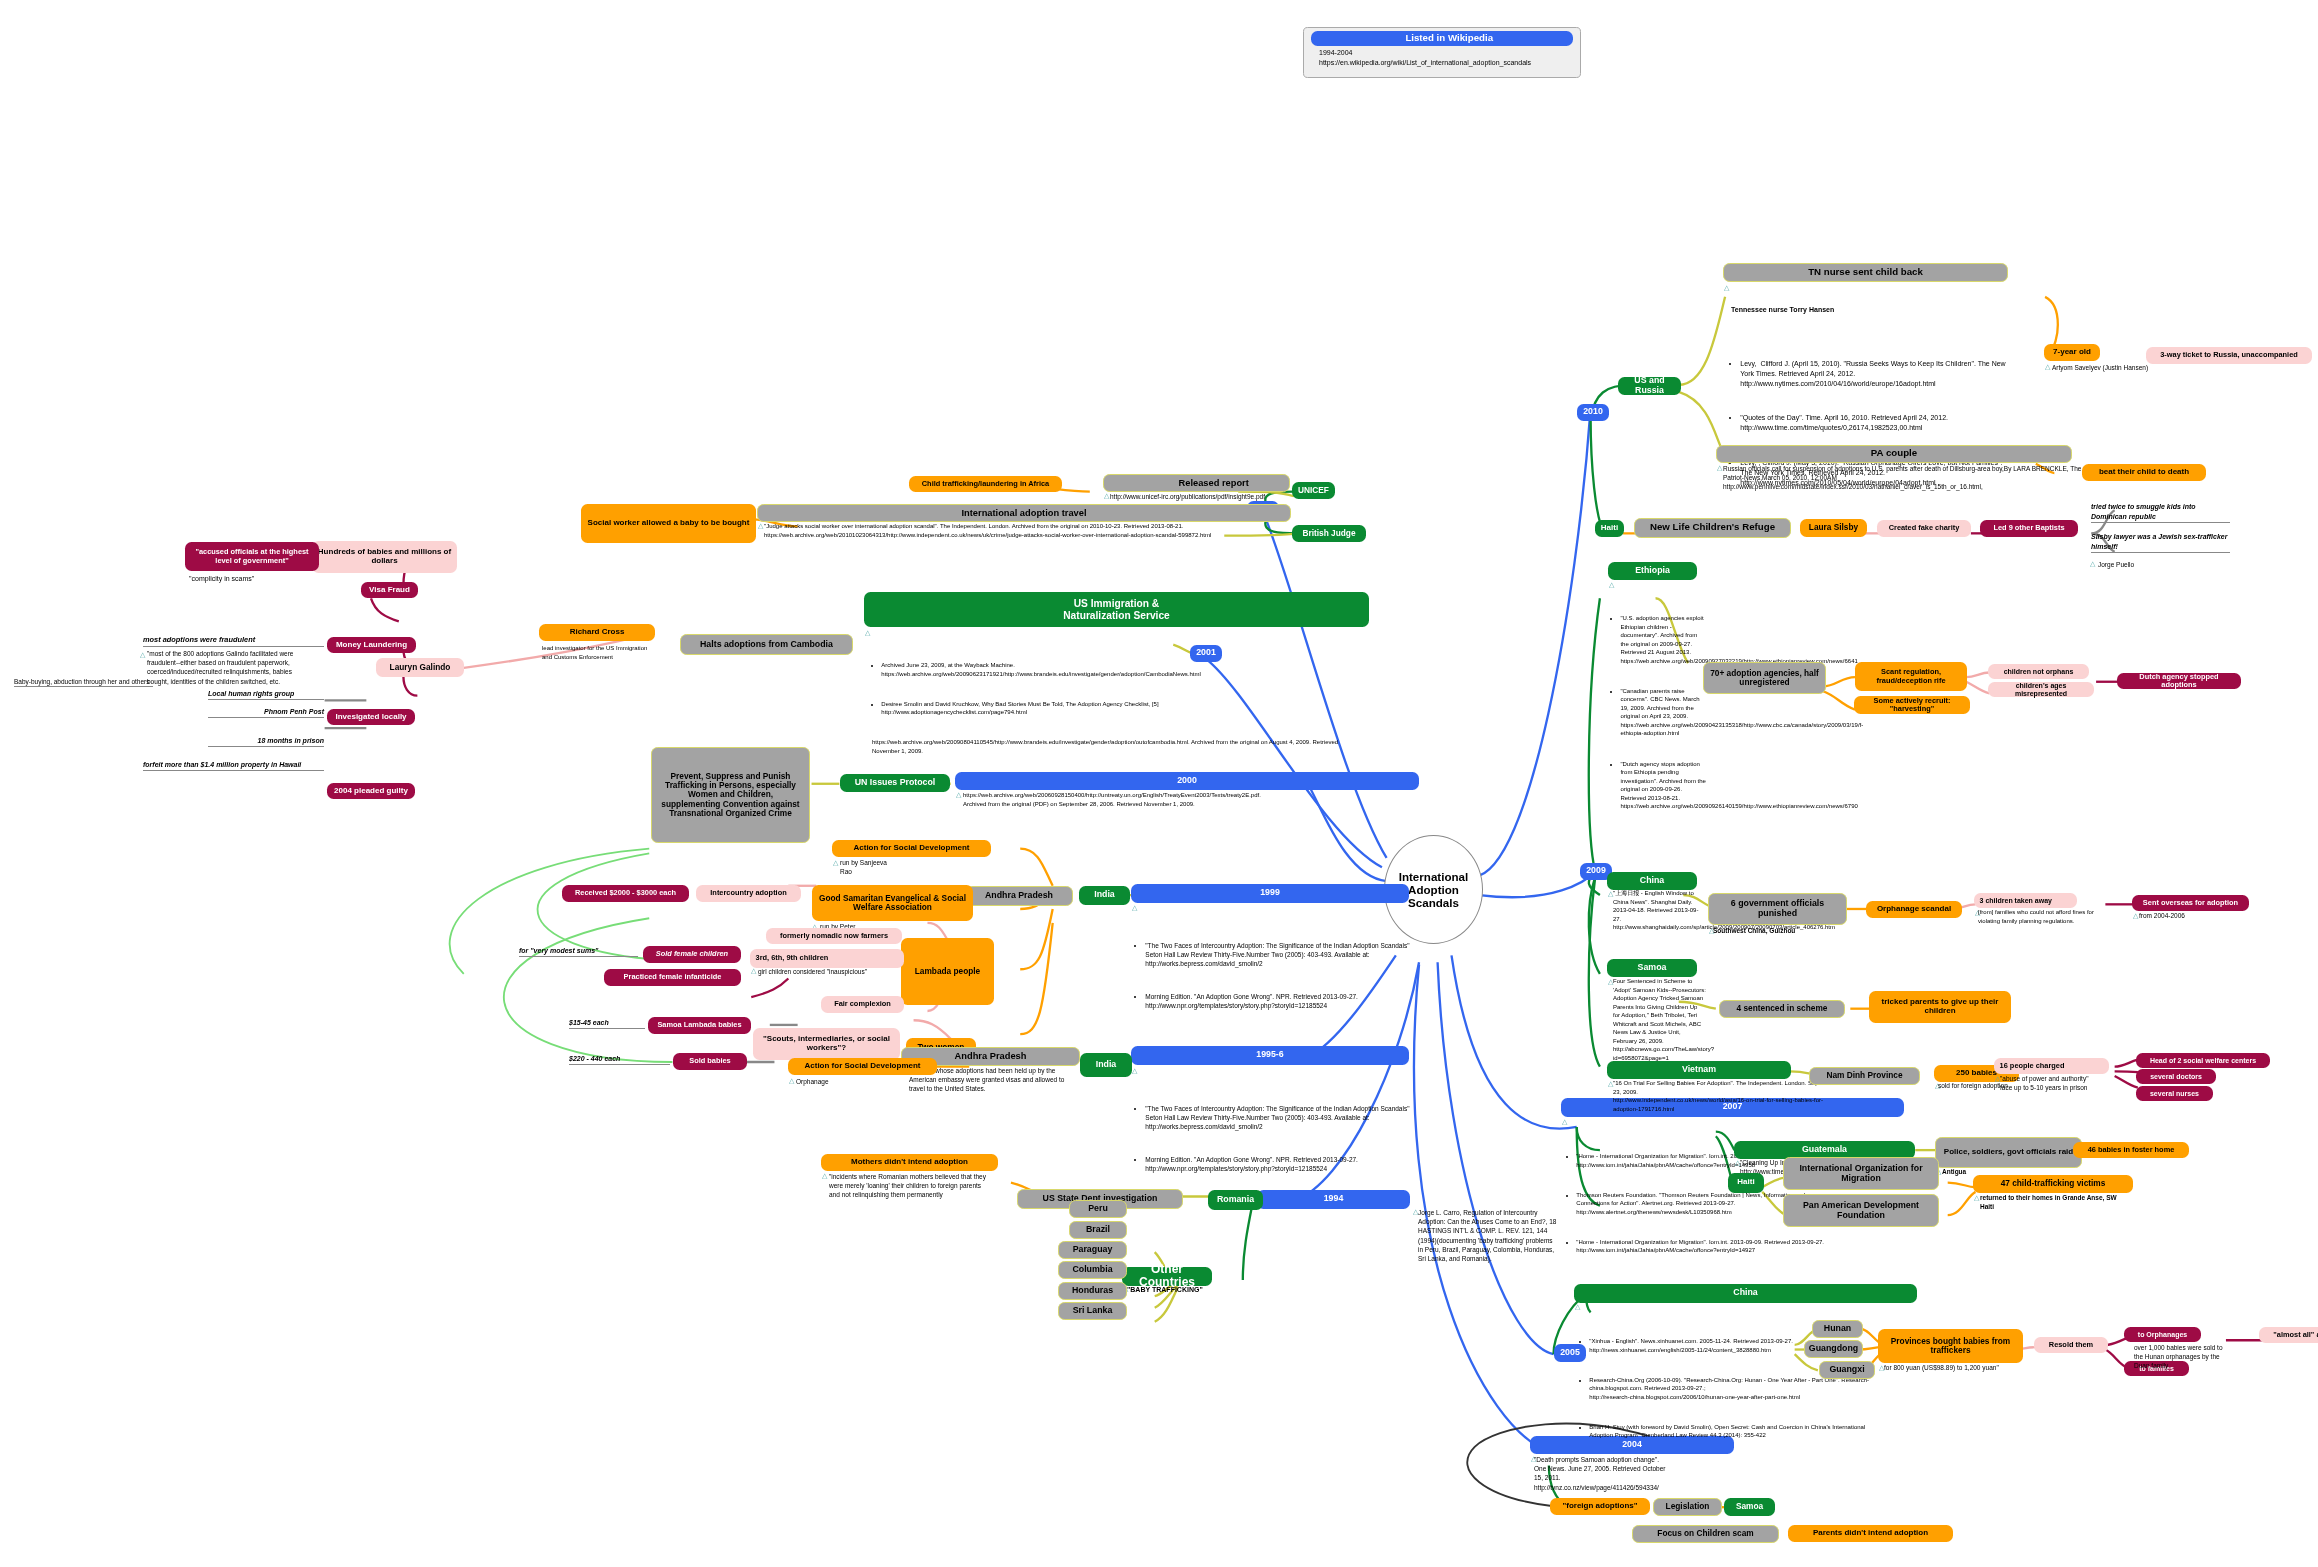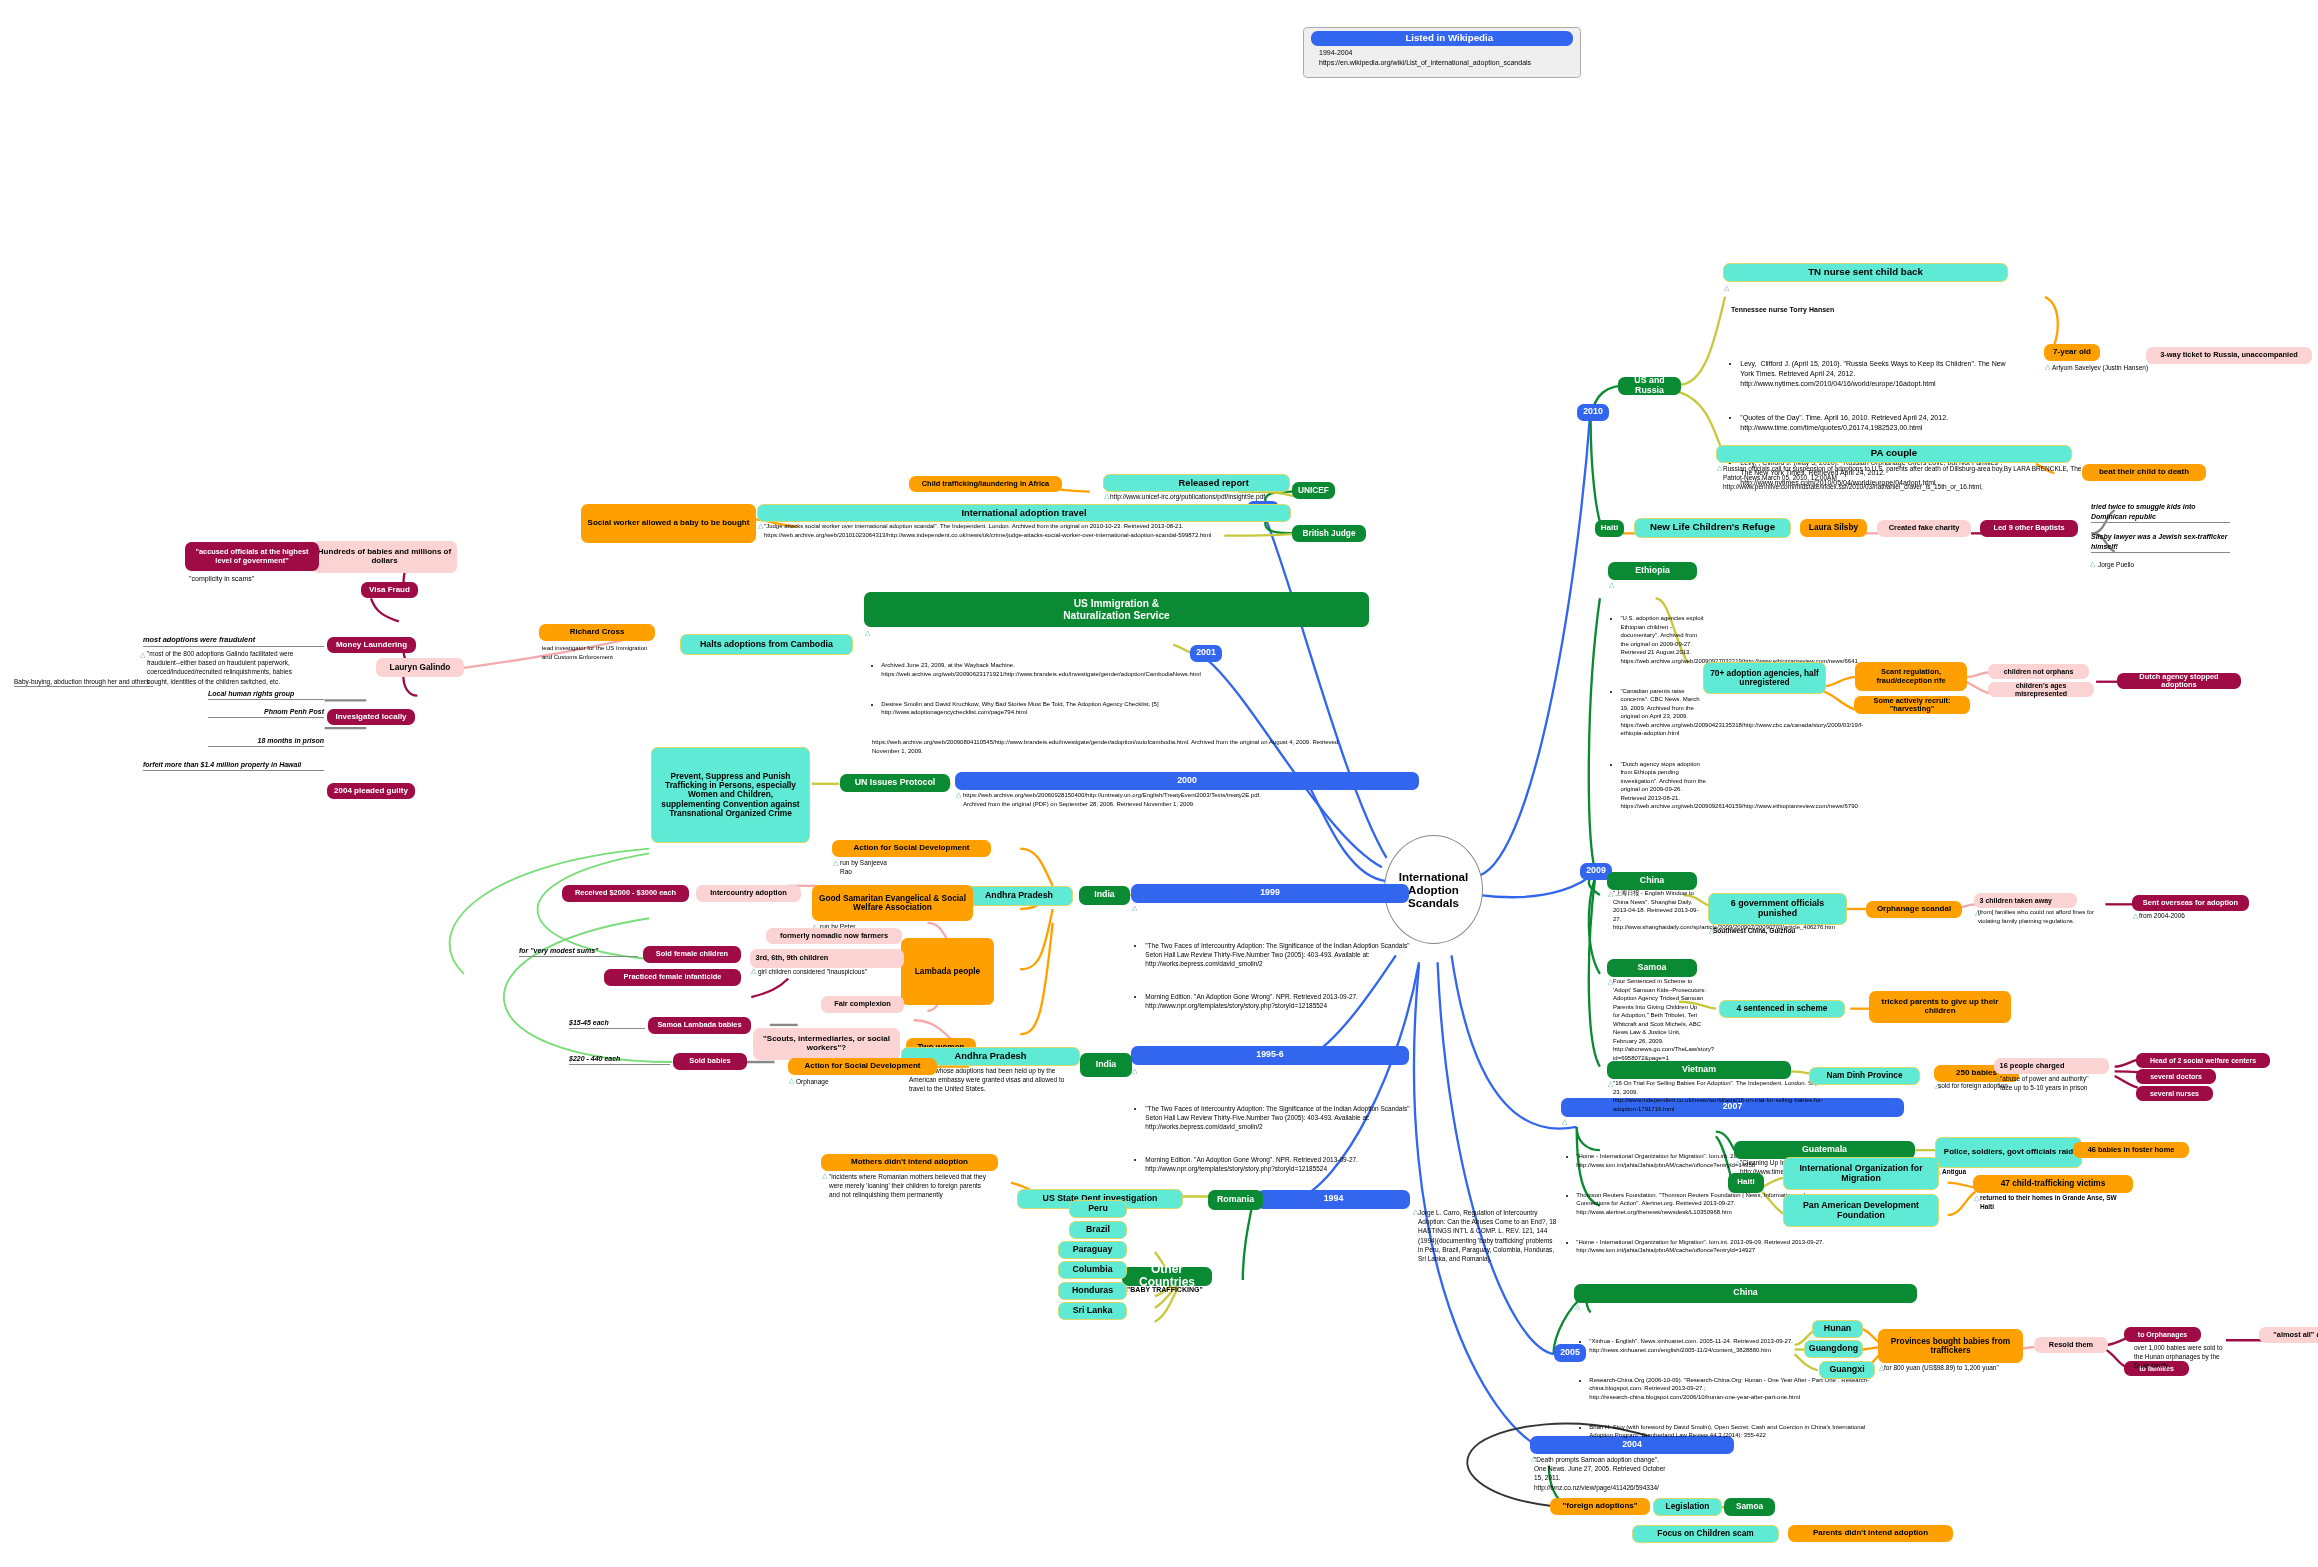--- a/index.html
+++ b/index.html
@@ -5,21 +5,21 @@
   html,body{margin:0;padding:0;background:#fff;}
   body{font-family:"Liberation Sans",sans-serif;}
   #canvas{position:relative;width:2660px;height:1568px;overflow:hidden;background:#fff;}
   svg.links{position:absolute;left:0;top:0;width:2660px;height:1568px;pointer-events:none;}
 
   .node{position:absolute;box-sizing:border-box;border-radius:6.5px;
         display:flex;align-items:center;justify-content:center;
         text-align:center;font-weight:bold;line-height:1.12;padding:2.8px 5.6px;}
   .n-blue{background:#3366ef;color:#fff;}
   .n-green{background:#0a8a32;color:#fff;}
-  .n-yellow{background:#5eead4;color:#000;border:0.5px solid #d8d86a;}
+  .n-yellow{background:#a3a3a3;color:#000;border:0.5px solid #d8d86a;}
   .n-orange{background:#ffa000;color:#000;}
   .n-pink{background:#fbd3d3;color:#000;}
   .n-maroon{background:#9e0b45;color:#fff;}
 
   .note{position:absolute;color:#000;font-weight:normal;line-height:1.42;
         white-space:pre-wrap;box-sizing:border-box;}
   .note .bullets{margin:0;padding-left:9.3px;}
   .note .bullets li{margin:0 0 4.6px 0;}
   .marker{position:absolute;color:#5aa;font-size:7px;line-height:1;}
 
@@ -310,21 +310,21 @@
 Subbaiah</div>
 <div class="node n-pink" style="left:696px;top:885px;width:105px;height:16.7px;font-size:7.4px;">Intercountry adoption</div>
 <div class="node n-maroon" style="left:562px;top:885px;width:127px;height:16.7px;font-size:7.4px;">Received $2000 - $3000 each</div>
 
 <div class="node n-orange" style="left:901px;top:938px;width:93px;height:67px;font-size:8.3px;">Lambada people</div>
 <div class="node n-pink" style="left:766px;top:928px;width:136px;height:16px;font-size:7.4px;">formerly nomadic now farmers</div>
 <div class="node n-pink" style="left:750px;top:949px;width:154px;height:18.5px;font-size:7.4px;justify-content:flex-start;">3rd, 6th, 9th children</div>
 <div class="marker" style="left:751px;top:967px;">△</div>
 <div class="note" style="left:758px;top:967px;width:153px;font-size:6.5px;">girl children considered "inauspicious"</div>
 <div class="node n-pink" style="left:821px;top:996px;width:83px;height:16.7px;font-size:7.4px;">Fair complexion</div>
-<div class="node n-maroon" style="left:643px;top:946px;width:98px;height:16.7px;font-size:7.4px;">Sold female children</div>
+<div class="node n-maroon" style="left:643px;top:946px;width:98px;height:16.7px;font-size:7.4px;font-style:italic;">Sold female children</div>
 <div class="note italic underlined" style="left:519px;top:946px;width:119px;font-size:7px;font-weight:bold;">for "very modest sums"</div>
 <div class="node n-maroon" style="left:604px;top:969px;width:137px;height:16.7px;font-size:7.4px;">Practiced female infanticide</div>
 
 <div class="node n-orange" style="left:906px;top:1038px;width:70px;height:18.5px;font-size:8.3px;">Two women</div>
 <div class="node n-pink" style="left:753px;top:1028px;width:147px;height:32px;font-size:8px;justify-content:flex-start;">"Scouts, intermediaries, or social workers"?</div>
 <div class="node n-maroon" style="left:648px;top:1017px;width:103px;height:16.7px;font-size:7.4px;">Samoa Lambada babies</div>
 <div class="note italic underlined" style="left:569px;top:1018px;width:76px;font-size:7px;font-weight:bold;">$15-45 each</div>
 <div class="node n-maroon" style="left:673px;top:1053px;width:74px;height:16.7px;font-size:7.4px;">Sold babies</div>
 <div class="note italic underlined" style="left:569px;top:1054px;width:101px;font-size:7px;font-weight:bold;">$220 - 440 each</div>
 

